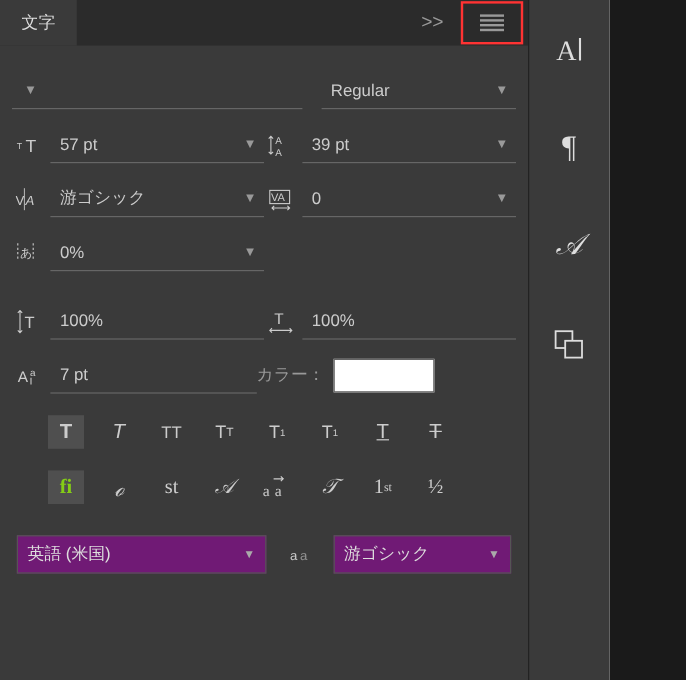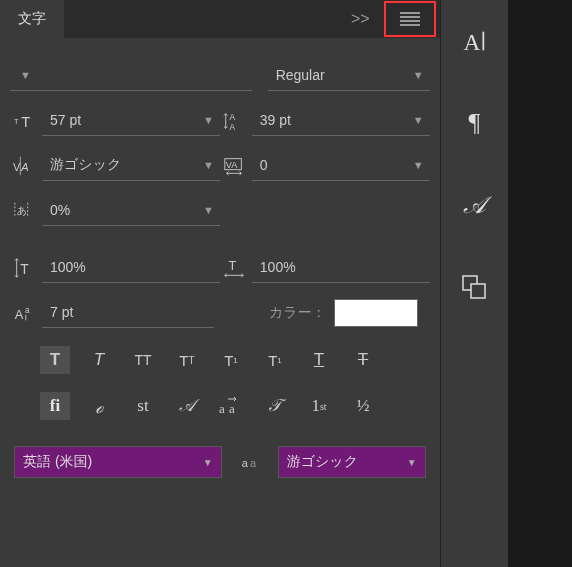--- a/index.html
+++ b/index.html
@@ -172,21 +172,21 @@
               <svg viewBox="0 0 24 24" fill="currentColor">
                 <text x="2" y="18" font-size="14">A</text>
                 <text x="13" y="12" font-size="9">a</text>
                 <path d="M14 14v6" stroke="currentColor"></path>
               </svg>
             </div>
           <div class="dd grow">
               <span class="val">7 pt</span>
             </div>
         </div>
-        <div class="half" style="justify-content:flex-end;padding-right:12px">
+        <div class="half" style="justify-content:flex-start;padding-right:12px">
           <span class="lbl">カラー：</span>
           <div class="swatch"></div>
         </div>
       </div>
 
       <div class="btnrow">
         <div class="tbtn box">T</div>
         <div class="tbtn" style="font-style:italic">T</div>
         <div class="tbtn" style="font-size:14px">TT</div>
         <div class="tbtn">
@@ -199,21 +199,21 @@
           </div>
         <div class="tbtn">
             <span style="font-size:15px">T</span>
             <span style="font-size:8px;vertical-align:sub">1</span>
           </div>
         <div class="tbtn" style="text-decoration:underline">T</div>
         <div class="tbtn" style="text-decoration:line-through">T</div>
       </div>
 
       <div class="btnrow" style="color:#888">
-        <div class="tbtn box" style="font-family:serif;color:#e5e5e5">fi</div>
+        <div class="tbtn box" style="font-family:serif;color:#84cc16">fi</div>
         <div class="tbtn" style="font-family:serif;font-style:italic">ℴ</div>
         <div class="tbtn" style="font-family:serif">st</div>
         <div class="tbtn" style="font-family:serif;font-style:italic">𝒜</div>
         <div class="tbtn">
             <svg viewBox="0 0 24 22" fill="currentColor">
               <text x="0" y="18" font-size="13" font-family="serif">a</text>
               <text x="10" y="18" font-size="13" font-family="serif">a</text>
               <path d="M9 4h8m-2-2l2 2-2 2" stroke="currentColor" fill="none"></path>
             </svg>
           </div>

